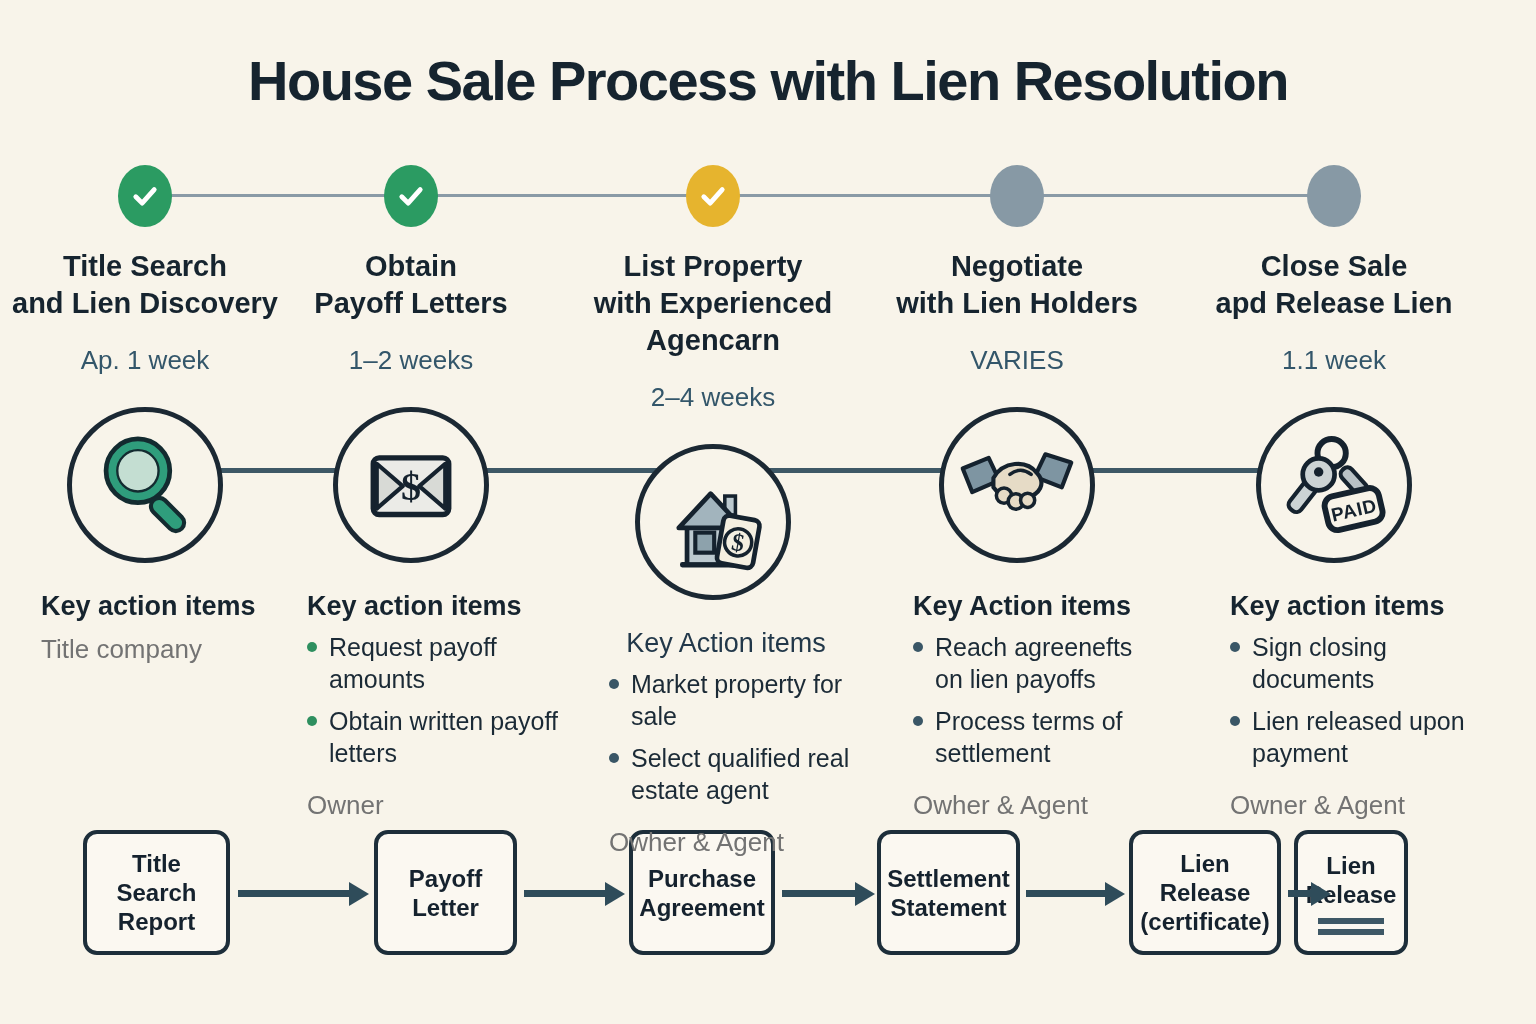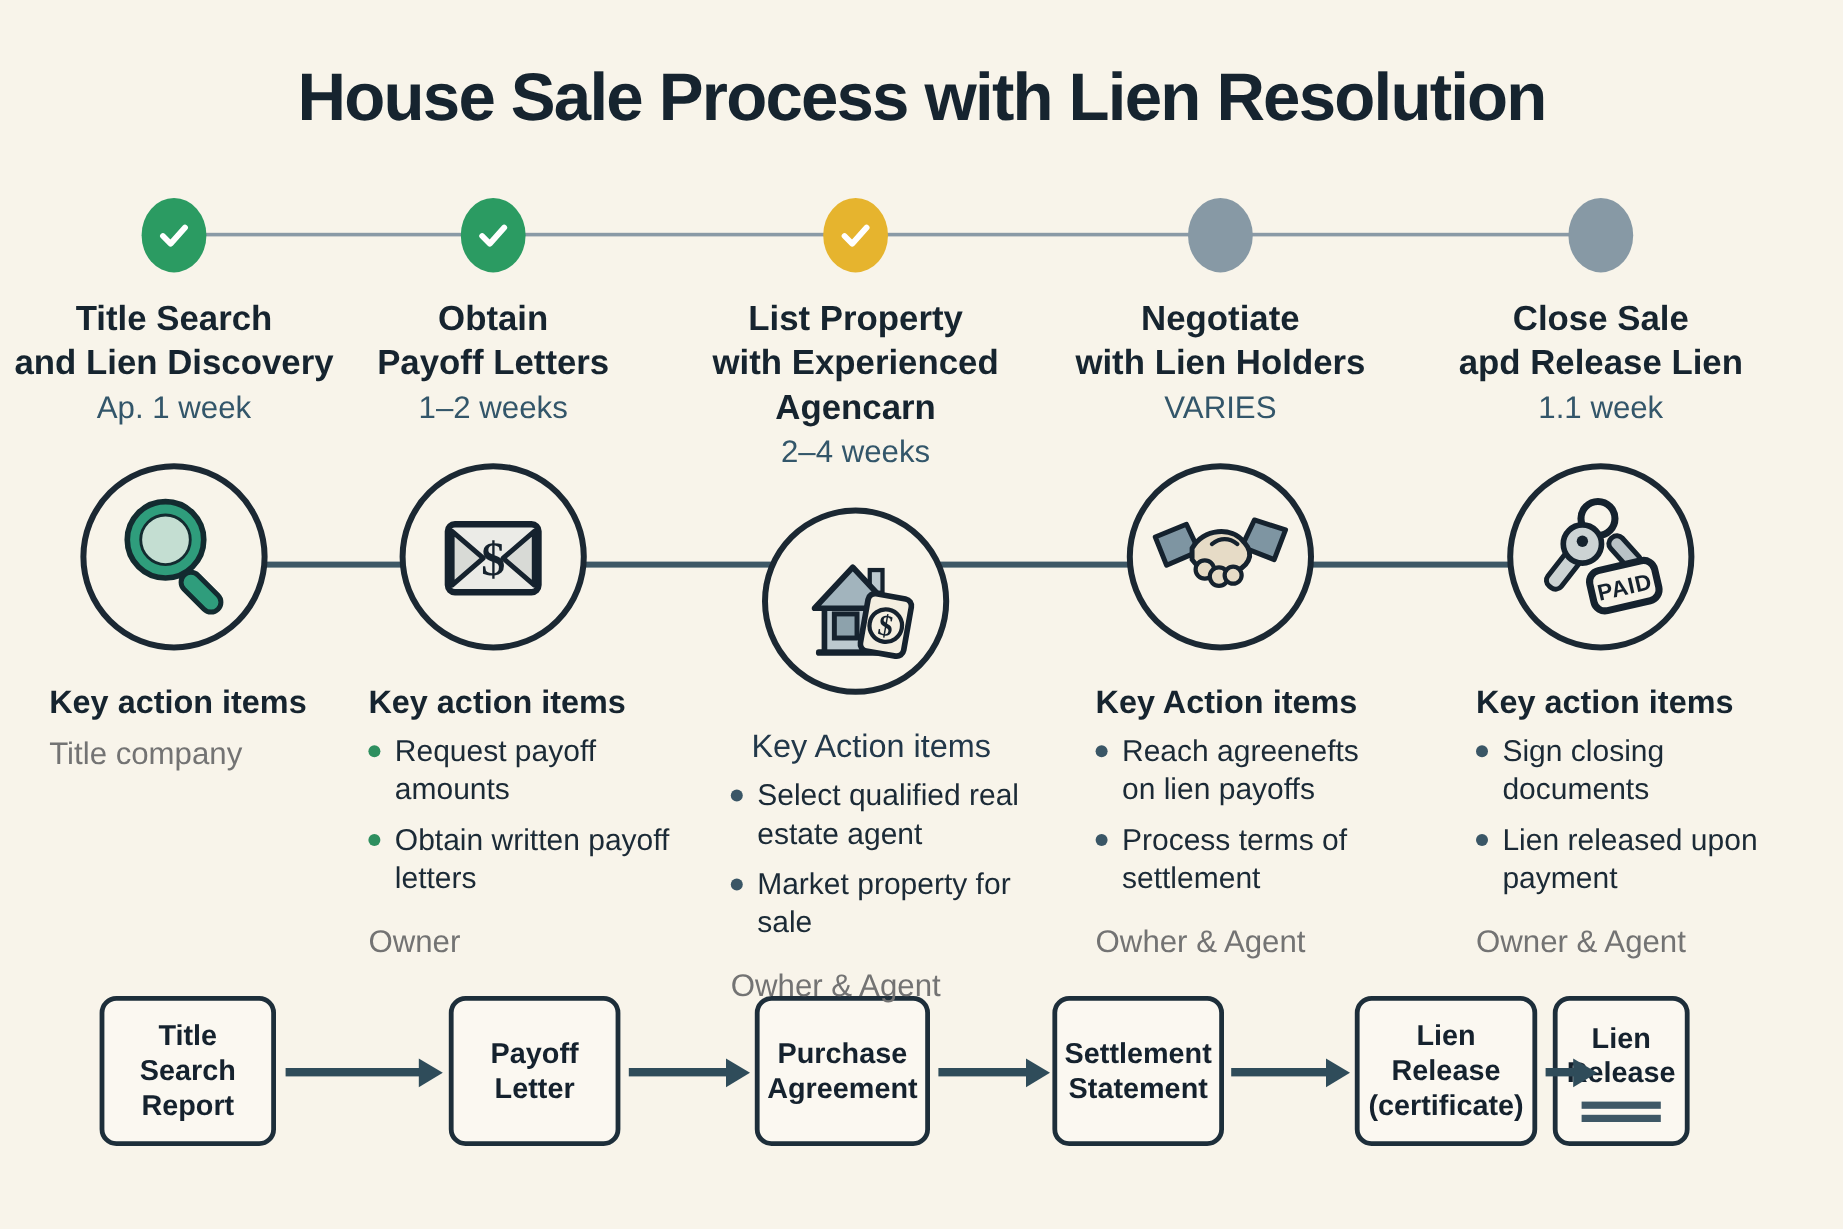--- a/index.html
+++ b/index.html
@@ -23,21 +23,21 @@
 
   
   .icon-line{position:absolute;top:468px;left:145px;width:1189px;height:5px;
     background:#3e5866;z-index:1;}
 
   
   .stage{position:absolute;top:248px;width:300px;display:flex;flex-direction:column;
     align-items:center;z-index:2;}
   .stage-title{margin:0;font-size:29px;line-height:37px;font-weight:700;
     text-align:center;color:#16242f;}
-  .duration{margin-top:0;font-size:26px;line-height:34px;font-weight:500;color:#33566a;}
+  .duration{margin-top:21px;font-size:26px;line-height:34px;font-weight:500;color:#33566a;}
   .icon-circle{margin-top:30px;width:146px;height:146px;border:5px solid #1b2833;
     border-radius:50%;background:#f8f4ea;display:flex;align-items:center;
     justify-content:center;}
   .icon-circle svg{width:118px;height:118px;}
   .key-block{margin-top:26px;width:100%;box-sizing:border-box;padding-left:46px;
     display:flex;flex-direction:column;align-items:flex-start;}
   .key-header{margin:0;font-size:27px;line-height:34px;font-weight:700;color:#16242f;}
   .key-header.medium{font-weight:500;color:#22384a;}
   .key-block.center-header{align-items:flex-start;}
   .key-block.center-header .key-header{align-self:center;margin-left:-20px;}
@@ -147,25 +147,25 @@
           <circle cx="71.5" cy="67" r="11.5" fill="none" stroke="#15222e" stroke-width="3"></circle>
           <text x="71.5" y="74" text-anchor="middle" font-size="21" font-weight="bold" fill="#15222e" font-family="Liberation Serif, serif">$</text>
         </g>
       </svg>
     </div>
     <div class="key-block center-header">
       <h3 class="key-header medium">Key Action items</h3>
       <ul class="items">
         <li>
             <span class="dot slate"></span>
+            <span class="item-text">Market property for sale</span>
+          </li>
+        <li>
+            <span class="dot slate"></span>
             <span class="item-text">Select qualified real estate agent</span>
-          </li>
-        <li>
-            <span class="dot slate"></span>
-            <span class="item-text">Market property for sale</span>
           </li>
       </ul>
       <div class="owner">Owher &amp; Agent</div>
     </div>
   </section>
 
   <section class="stage" style="left:867px">
     <h2 class="stage-title"><span>Negotiate</span><br><span>with Lien Holders</span></h2>
     <div class="duration">VARIES</div>
     <div class="icon-circle">

